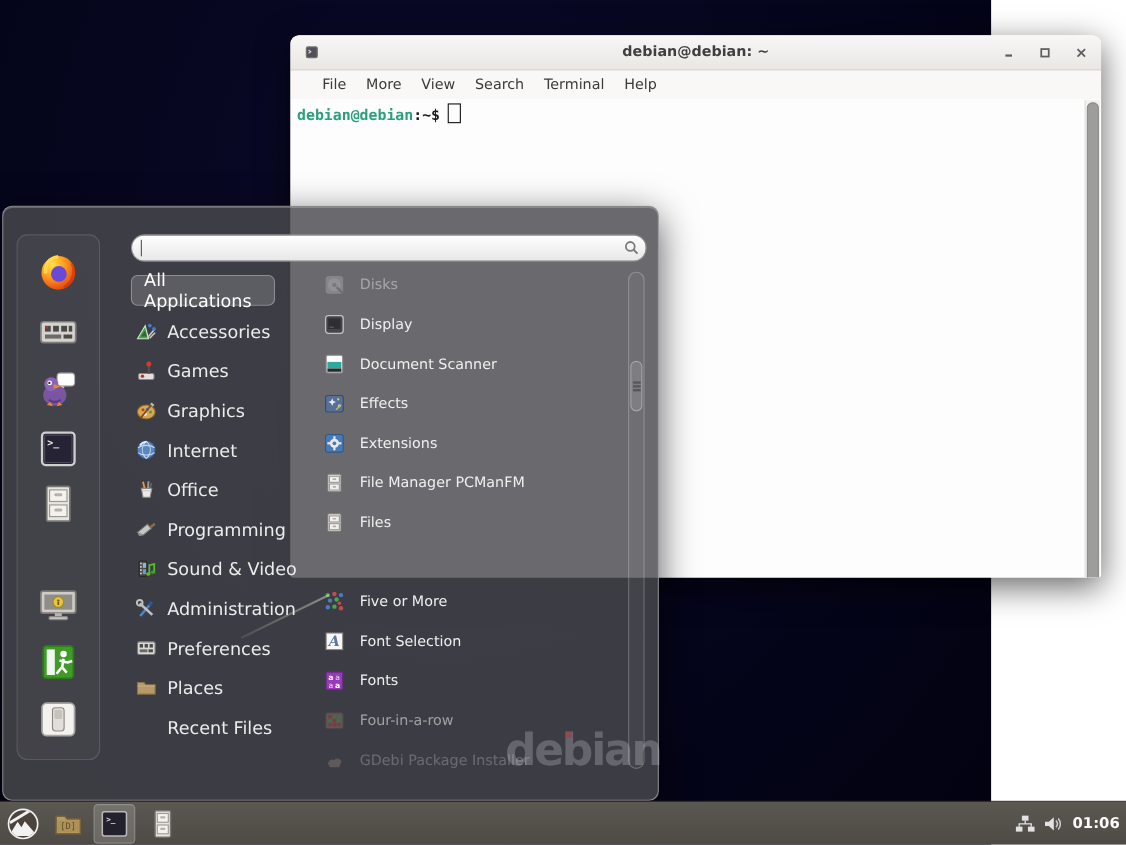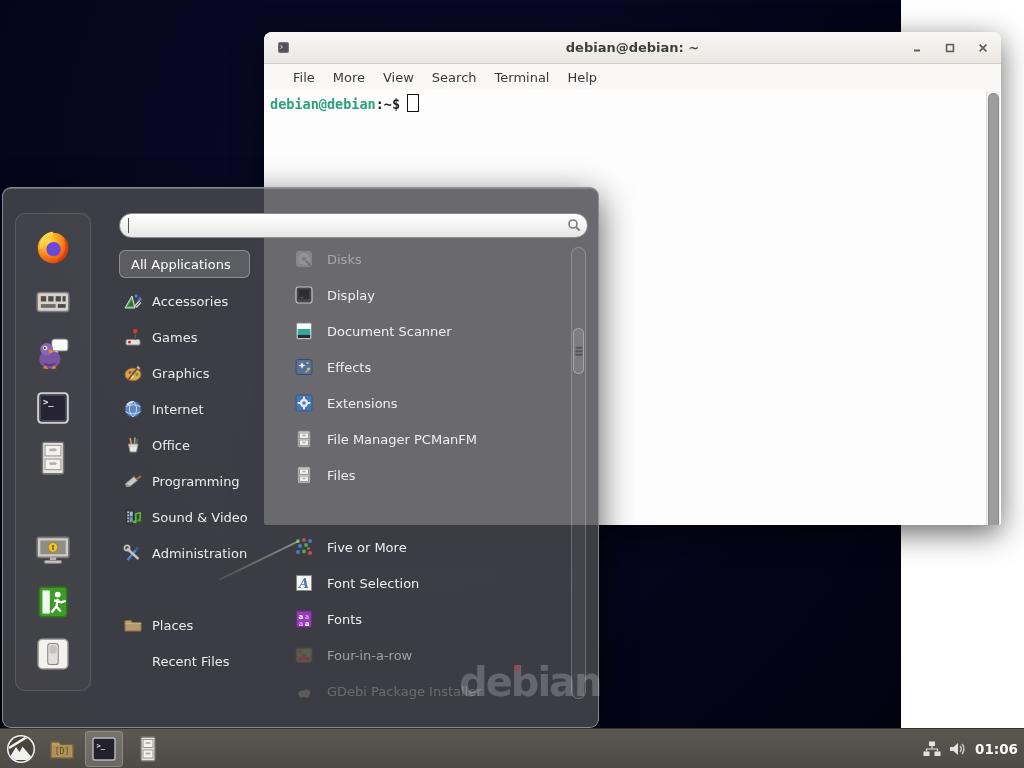--- a/index.html
+++ b/index.html
@@ -40,21 +40,21 @@
     background:rgba(180,55,55,.6);}
   .fav-panel{position:absolute;left:12px;top:25px;width:74px;height:476px;border-radius:10px;
     border:1px solid rgba(255,255,255,.13);background:rgba(255,255,255,.03);}
   .fav{position:absolute;left:18px;width:38px;height:38px;}
   .m-search{position:absolute;left:116px;top:25px;width:469px;height:25px;border-radius:13px;
     border:1px solid #8d8d8d;background:linear-gradient(#ffffff,#e7e7e7);box-sizing:border-box;
     padding:0 26px 0 10px;font-size:13px;color:#333;outline:none;}
   .search-caret{position:absolute;left:125px;top:30px;width:1px;height:15px;background:#555;}
   .search-mag{position:absolute;left:564px;top:30px;width:14px;height:14px;}
   .crow{position:absolute;left:116px;width:154px;height:36px;display:flex;align-items:center;
-    gap:9px;padding-left:4px;box-sizing:border-box;color:#ececec;font-size:13px;}
+    gap:9px;padding-left:4px;box-sizing:border-box;color:#ececec;font-size:16px;}
   .crow.selected{height:28px;width:131px;background:rgba(255,255,255,.16);
     border:1px solid rgba(255,255,255,.30);border-radius:6px;padding-left:11px;color:#fff;}
   .crow.noicon{padding-left:33px;}
   .cicon{width:20px;height:20px;flex:none;}
   .arow{position:absolute;left:286px;width:286px;height:36px;display:flex;align-items:center;
     gap:12px;padding-left:4px;box-sizing:border-box;color:#efefef;font-size:13px;}
   .aicon{width:22px;height:22px;flex:none;}
   .fade45{opacity:.45;} .fade55{opacity:.55;} .fade25{opacity:.25;}
   .m-scroll{position:absolute;left:568px;top:59px;width:15px;height:452px;border-radius:8px;
     border:1px solid rgba(255,255,255,.22);background:rgba(255,255,255,.04);box-sizing:border-box;}
@@ -318,20 +318,33 @@
     <div class="crow" style="top:347px">
       <span class="cicon">
           <svg viewBox="0 0 20 20">
             <path d="M4.5 17 L13 7" stroke="#4a86c8" stroke-width="2.4"></path>
             <path d="M12.5 7.5 L15.2 4.2" stroke="#2a5a9a" stroke-width="3"></path>
             <path d="M4 5.5 L15.5 16" stroke="#c0c0c0" stroke-width="2.4"></path>
             <circle cx="4" cy="5" r="2.6" fill="none" stroke="#c0c0c0" stroke-width="1.8"></circle>
           </svg>
         </span>
       <span>Administration</span>
+    </div>
+    <div class="crow" style="top:383px">
+      <span class="cicon">
+          <svg viewBox="0 0 20 20">
+            <rect x="2" y="4.5" width="16" height="11.5" rx="1.5" fill="#dcd9d4" stroke="#7a7a7a"></rect>
+            <rect x="4" y="6.5" width="3" height="3.2" fill="#4a4a4a"></rect>
+            <rect x="8.5" y="6.5" width="3" height="3.2" fill="#4a4a4a"></rect>
+            <rect x="13" y="6.5" width="3" height="3.2" fill="#4a4a4a"></rect>
+            <rect x="4" y="11.3" width="7" height="2.7" fill="#6a6a6a"></rect>
+            <rect x="12" y="11.3" width="4" height="2.7" fill="#4a4a4a"></rect>
+          </svg>
+        </span>
+      <span>Preferences</span>
     </div>
     <div class="crow" style="top:419px">
       <span class="cicon">
           <svg viewBox="0 0 20 20">
             <path d="M2 5.5 L2 16 L18 16 L18 7.5 L9.5 7.5 L8 5.5 Z" fill="#b59a6a" stroke="#8a7347"></path>
             <path d="M2 8.6 L18 8.6" stroke="#c8af7e" stroke-width="1"></path>
           </svg>
         </span>
       <span>Places</span>
     </div>

